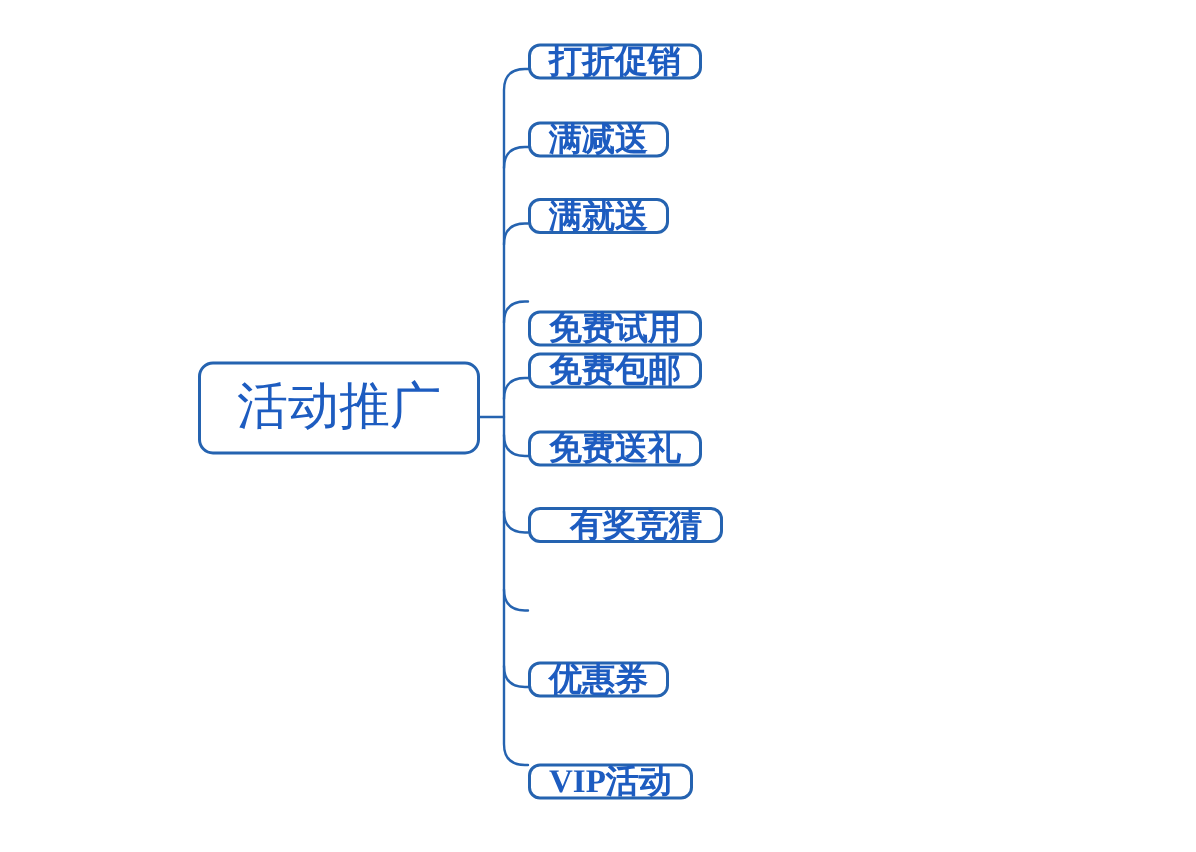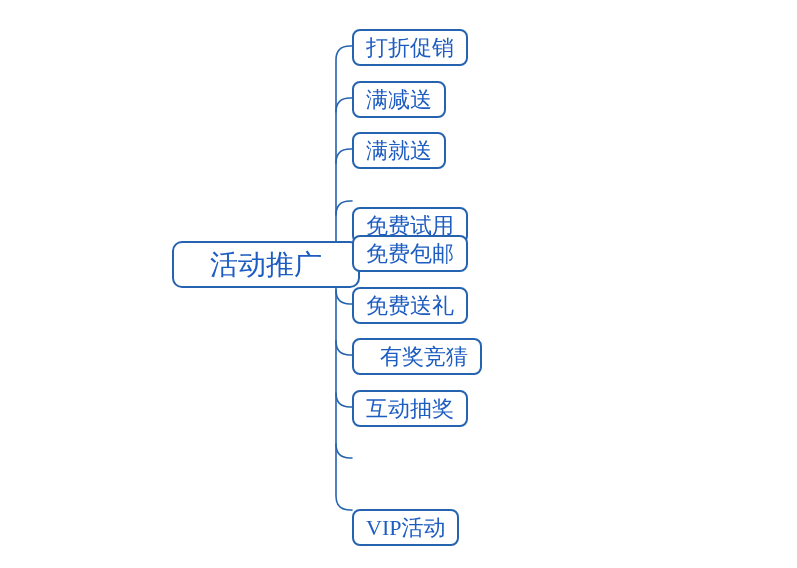--- a/index.html
+++ b/index.html
@@ -22,30 +22,30 @@
     display:flex;align-items:center;justify-content:center;
     box-sizing:border-box;
     border:2px solid var(--line,#2563B0);
     background:#ffffff;
     color:var(--text,#1D5CC0);
     white-space:nowrap;
     line-height:1;
     cursor:default;
   }
   .root{
-    left:132px;top:241px;width:188px;height:47px;
+    left:132px;top:241px;width:188px;height:62px;
     border-radius:10px;
-    font-size:28px;
-    margin-left:40px;
+    font-size:34px;
   }
   .child{
-    left:352px;height:37px;
+    left:352px;height:24px;
     border-radius:8px;
     font-size:22px;
     padding:0 12px;
+    font-weight:bold;
   }
   .c0{top:29px;}  .c1{top:81px;}  .c2{top:132px;} .c3{top:184px;margin-top:23px;} .c4{top:235px;}
   .c5{top:287px;} .c6{top:338px;padding-left:26px;} .c7{top:390px;} .c8{top:441px;} .c9{top:509px;}
 </style>
 </head>
 <body>
 
 <div class="canvas">
 
   <svg class="connectors" width="797" height="568" viewBox="0 0 797 568">
@@ -79,20 +79,20 @@
   </div>
   <div class="node child c5">
     <span>免费送礼</span>
   </div>
   <div class="node child c4">
     <span>免费包邮</span>
   </div>
   <div class="node child c6">
     <span>有奖竞猜</span>
   </div>
-  <div class="node child c7">
-    <span>互动抽奖</span>
+  <div class="node child c8">
+    <span>优惠券</span>
   </div>
   <div class="node child c9">
     <span>VIP活动</span>
   </div>
 
 </div>
 
 </body></html>

